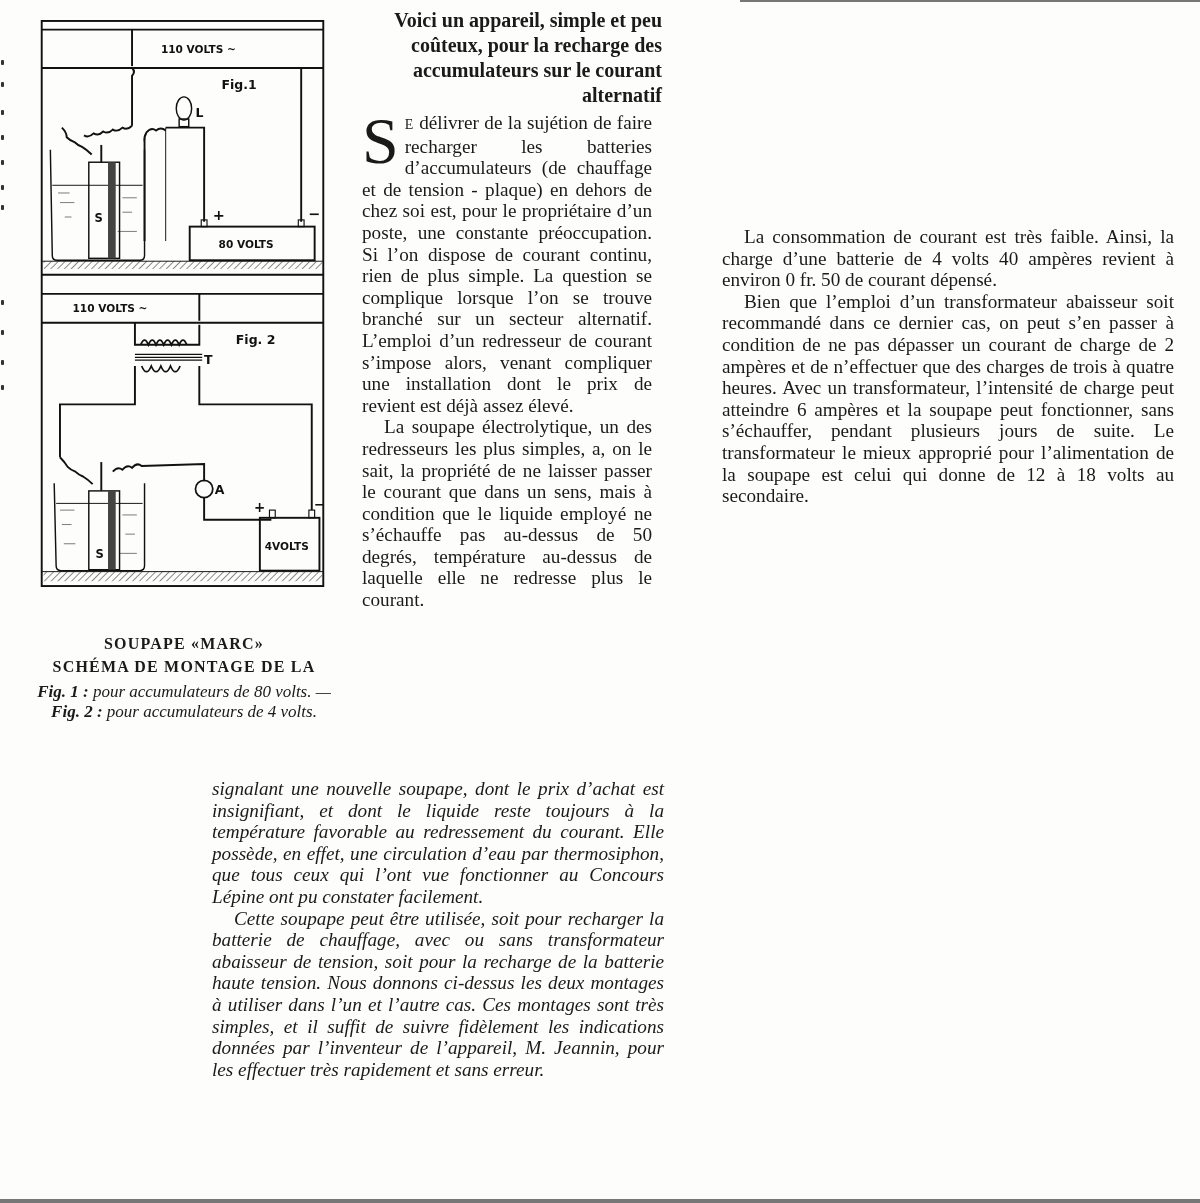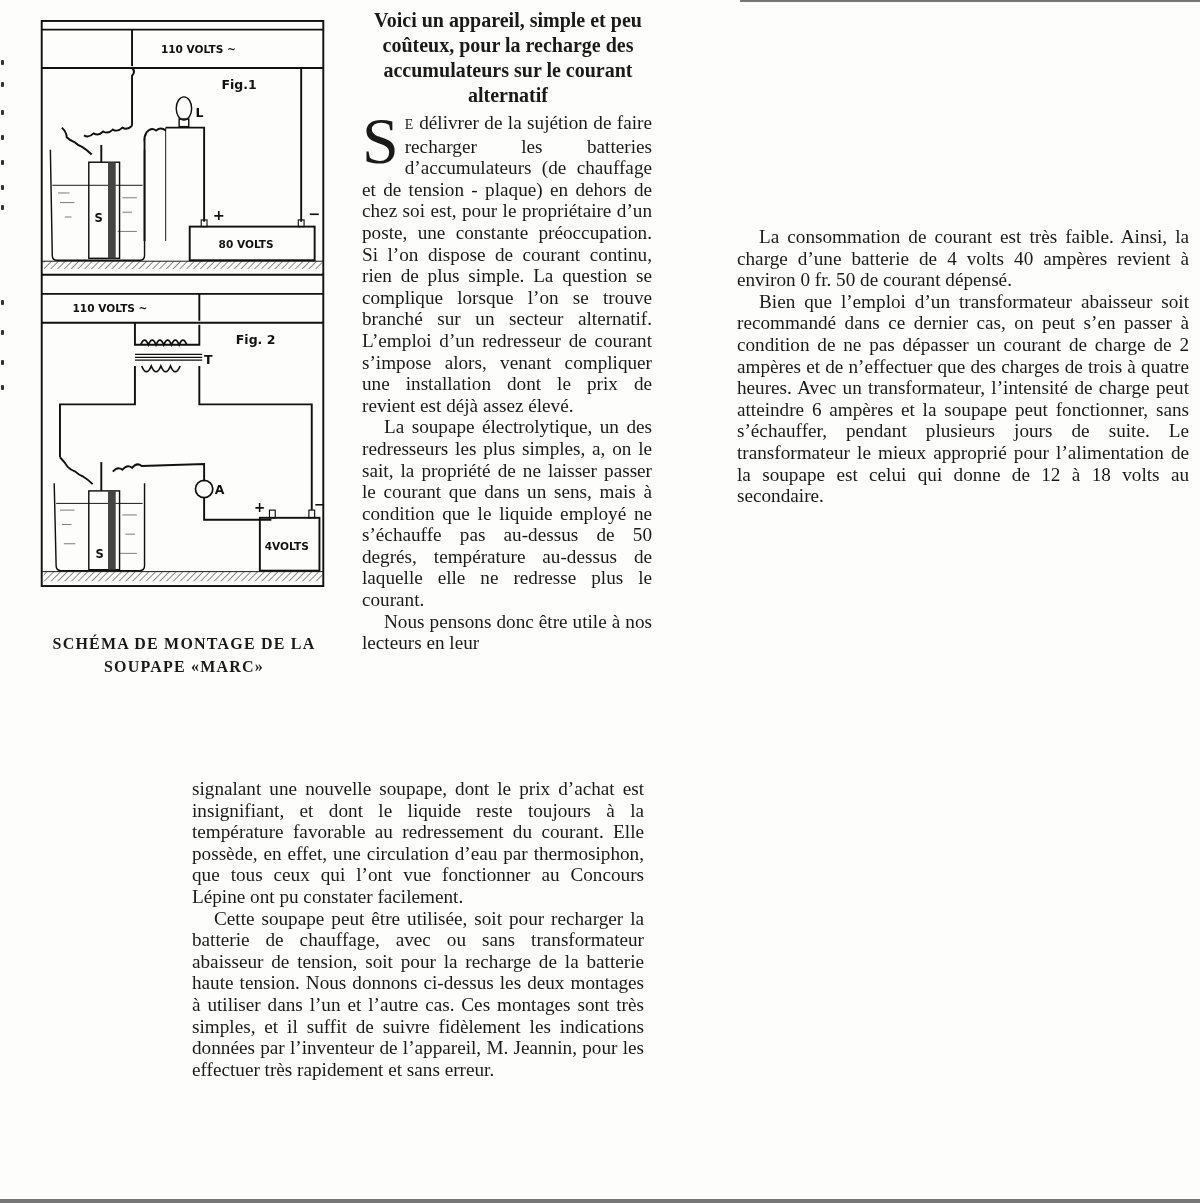--- a/index.html
+++ b/index.html
@@ -17,29 +17,29 @@
   .figure { position:absolute; left:35px; top:20px; width:295px; height:567px; }
   .figure svg { width:100%; height:100%; display:block; }
   .fig-text { font-family: "DejaVu Sans", "Liberation Sans", sans-serif; font-weight: bold; fill:#111; }
 
   .caption { position:absolute; left:28px; top:632px; width:312px; text-align:center; }
   .caption-title { font-family:"Liberation Serif", serif; font-weight:bold; font-size:16px; letter-spacing:1.2px; line-height:23px; text-transform:uppercase; }
   .caption-text { font-family:"Liberation Serif", serif; font-style:italic; font-size:17px; line-height:20px; margin-top:4px; }
   .caption-text b { font-weight:bold; }
 
   
-  .headline { position:absolute; left:362px; top:8px; width:292px; text-align:center;
+  .headline { position:absolute; left:370px; top:8px; width:292px; text-align:right;
     font-family:"Liberation Serif", serif; font-weight:bold; font-size:20px; line-height:25px; }
 
   .col { position:absolute; font-family:"Liberation Serif", serif; font-size:19.2px; line-height:21.6px; text-align:justify; }
   .col p { margin:0; text-indent:22px; }
   .col p.noindent { text-indent:0; }
   .col1 { left:362px; top:112px; width:290px; }
-  .col1b { left:192px; top:778px; width:452px; }
-  .col2 { left:737px; top:226px; width:452px; }
+  .col1b { left:212px; top:778px; width:452px;font-style:italic; }
+  .col2 { left:722px; top:226px; width:452px; }
 
   .dropcap { float:left; font-size:66px; line-height:54px; margin:2px 6px 0 0; font-family:"Liberation Serif", serif; }
   .smallcap { font-size:14px; letter-spacing:0.5px; }
 </style>
 </head>
 <body>
 
 <div class="page-edge-left">
   <span style="top:60px"></span>
     <span style="top:82px"></span>
@@ -166,31 +166,31 @@
       <text class="fig-text" x="233" y="552" font-size="11" stroke="none">4VOLTS</text>
 
       <rect x="3" y="574" width="290" height="10" fill="url(#hatch)" stroke="none"></rect>
       <line x1="1" y1="574" x2="294" y2="574" stroke-width="1"></line>
     </g>
   </svg>
 </div>
 
 <div class="caption">
   <div class="caption-title">
+    <div>soupape «Marc»</div>
     <div>Schéma de montage de la</div>
-    <div>soupape «Marc»</div>
   </div>
+  <div class="caption-text"><b>Fig. 1 :</b><span> pour accumulateurs de 80 volts. — </span><b>Fig. 2 :</b><span> pour accumulateurs de 4 volts.</span></div>
 </div>
 
 <div class="headline">Voici un appareil, simple et peu coûteux, pour la recharge des accumulateurs sur le courant alternatif</div>
 
 <div class="col col1">
   <p class="noindent"><span class="dropcap">S</span><span class="smallcap" style="text-transform:uppercase">e</span><span> délivrer de la sujétion de faire recharger les batteries d’accumulateurs (de chauffage et de tension - plaque) en dehors de chez soi est, pour le propriétaire d’un poste, une constante préoccupation. Si l’on dispose de courant continu, rien de plus simple. La question se complique lorsque l’on se trouve branché sur un secteur alternatif. L’emploi d’un redresseur de courant s’impose alors, venant compliquer une installation dont le prix de revient est déjà assez élevé.</span></p>
   <p>La soupape électrolytique, un des redresseurs les plus simples, a, on le sait, la propriété de ne laisser passer le courant que dans un sens, mais à condition que le liquide employé ne s’échauffe pas au-dessus de 50 degrés, température au-dessus de laquelle elle ne redresse plus le courant.</p>
-  <p>Nous pensons donc être utile à nos lecteurs en leur</p>
 </div>
 
 <div class="col col1b">
   <p class="noindent">signalant une nouvelle soupape, dont le prix d’achat est insignifiant, et dont le liquide reste toujours à la température favorable au redressement du courant. Elle possède, en effet, une circulation d’eau par thermosiphon, que tous ceux qui l’ont vue fonctionner au Concours Lépine ont pu constater facilement.</p>
   <p>Cette soupape peut être utilisée, soit pour recharger la batterie de chauffage, avec ou sans transformateur abaisseur de tension, soit pour la recharge de la batterie haute tension. Nous donnons ci-dessus les deux montages à utiliser dans l’un et l’autre cas. Ces montages sont très simples, et il suffit de suivre fidèlement les indications données par l’inventeur de l’appareil, M. Jeannin, pour les effectuer très rapidement et sans erreur.</p>
 </div>
 
 <div class="col col2">
   <p>La consommation de courant est très faible. Ainsi, la charge d’une batterie de 4 volts 40 ampères revient à environ 0 fr. 50 de courant dépensé.</p>
   <p>Bien que l’emploi d’un transformateur abaisseur soit recommandé dans ce dernier cas, on peut s’en passer à condition de ne pas dépasser un courant de charge de 2 ampères et de n’effectuer que des charges de trois à quatre heures. Avec un transformateur, l’intensité de charge peut atteindre 6 ampères et la soupape peut fonctionner, sans s’échauffer, pendant plusieurs jours de suite. Le transformateur le mieux approprié pour l’alimentation de la soupape est celui qui donne de 12 à 18 volts au secondaire.</p>

